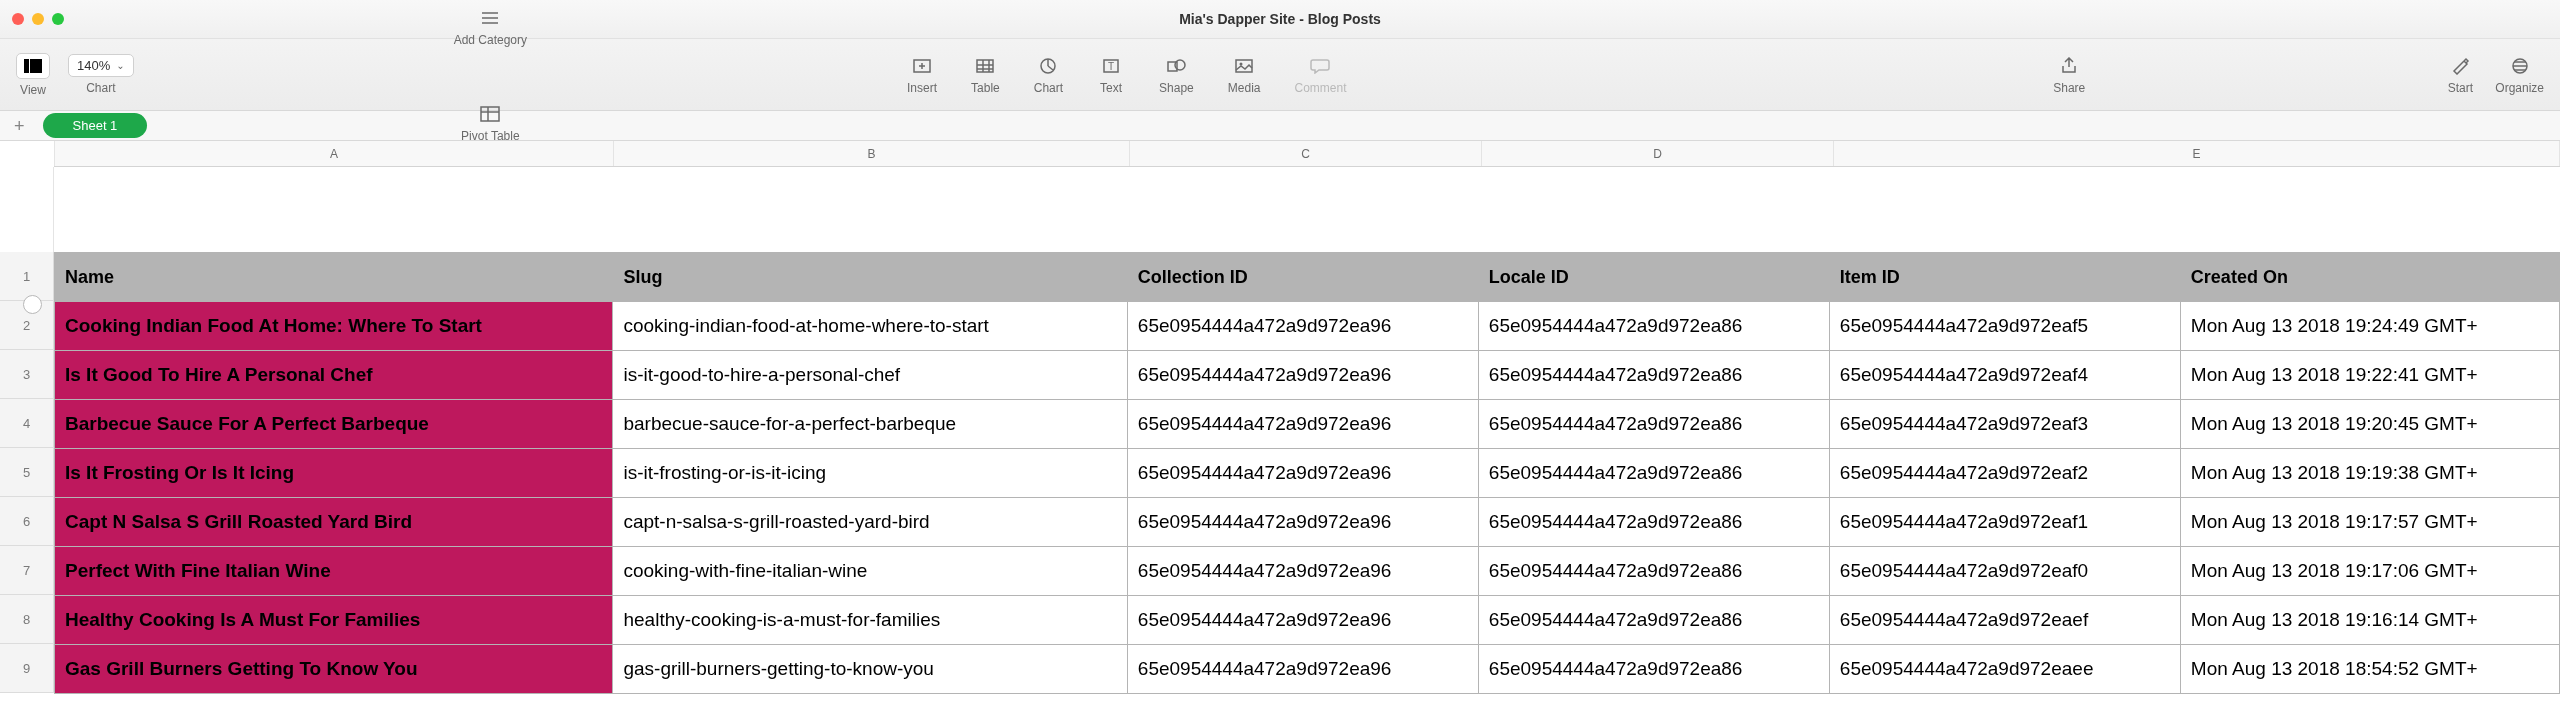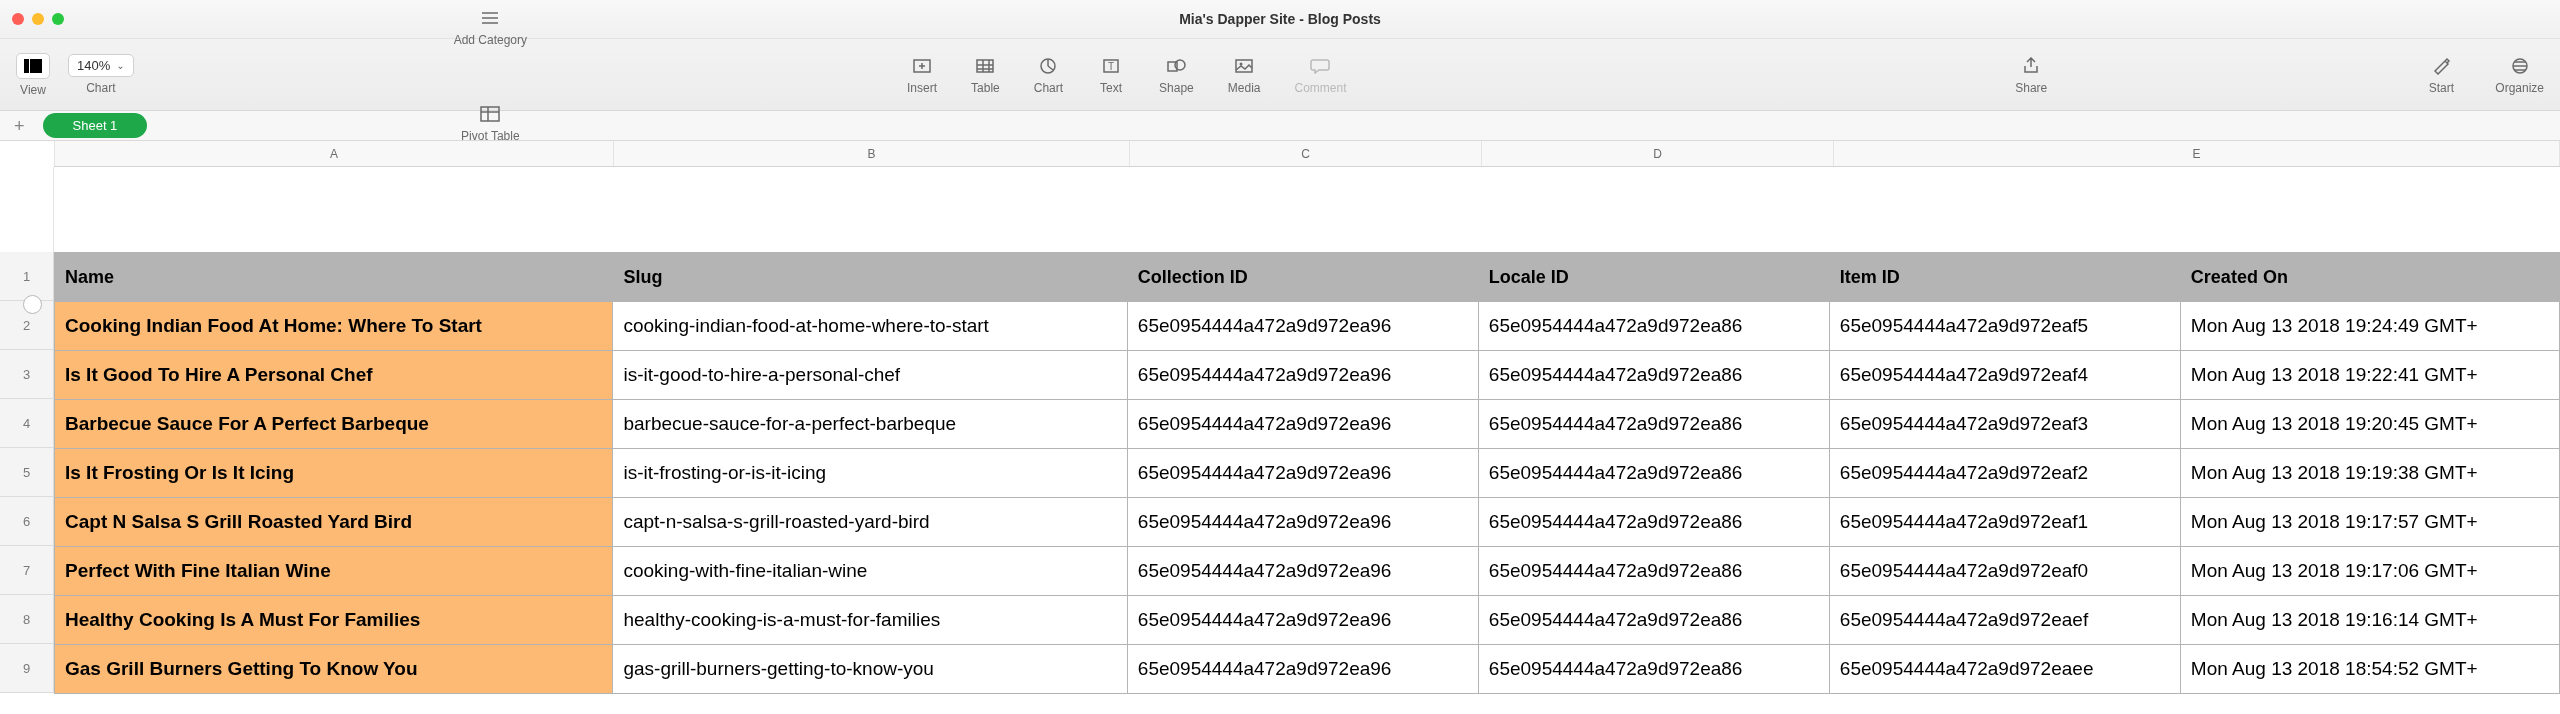--- a/index.html
+++ b/index.html
@@ -19,21 +19,21 @@
 .tb-left { display:flex; align-items:center; gap:18px; }
 .tb-item { display:flex; flex-direction:column; align-items:center; gap:4px; color:#555; }
 .tb-item .lbl { font-size:12px; color:#6a6a6a; }
 .tb-iconbar { width:28px; height:22px; display:flex; align-items:center; justify-content:center; }
 .tb-iconbar svg { stroke:#6a6a6a; fill:none; stroke-width:1.5; }
 .zoom-box { display:flex; align-items:center; border:1px solid #d0d0d0; border-radius:5px; background:#fff; padding:3px 8px; gap:6px; font-size:13px; color:#333; }
 .zoom-box .chev { font-size:10px; color:#666; }
 .view-icon { border:1px solid #d0d0d0; border-radius:5px; background:#fff; width:34px; height:26px; display:flex; align-items:center; justify-content:center; }
 .tb-group-center { display:flex; gap:56px; margin-left:320px;flex-direction:column; }
 .tb-group-ins { display:flex; gap:34px; margin-left:380px; }
-.tb-right { margin-left:auto; display:flex; gap:40px; }
+.tb-right { margin-left:auto; display:flex; gap:21px; }
 
 
 .sheetbar { height: 30px; background:#f7f7f7; border-bottom:1px solid #d9d9d9; display:flex; align-items:center; padding-left:14px; gap:18px; }
 .addsheet { color:#848484; font-size:18px; font-weight:400; line-height:1; }
 .sheet-tab { background:#1ea84a; color:#fff; font-size:13px; font-weight:500; padding:5px 30px; border-radius:13px; }
 
 
 .colhdr-row { height: 26px; background:#f8f8f8; border-bottom:1px solid #d4d4d4; display:flex; margin-left:54px; }
 .colhdr { display:flex; align-items:center; justify-content:center; font-size:12px; color:#6c6c6c; border-right:1px solid #e4e4e4; }
 .colhdr:first-child { border-left:1px solid #e4e4e4; }
@@ -44,21 +44,21 @@
 
 
 .table-wrap { display:flex; }
 .rowhdrs { width:54px; }
 .rowhdr { height:49px; background:#f4f4f4; color:#7a7a7a; font-size:13px; display:flex; align-items:center; justify-content:center; border-bottom:1px solid #dcdcdc; border-right:1px solid #dcdcdc; }
 .grid { flex:1; }
 .grid table { border-collapse:collapse; width:100%; }
 .grid th, .grid td { border:1px solid #b4b4b4; padding:0 10px; height:49px; text-align:left; font-size:19px; vertical-align:middle; overflow:hidden; white-space:nowrap; }
 .grid th { background:#b4b4b4; color:#000; font-weight:700; font-size:18px; }
 .grid td { color:#000; }
-.grid .col-name { background:#fdba74; font-weight:700; }
+.grid .col-name { background:#be185d; font-weight:700; }
 
 .c-a { width:560px; }
 .c-b { width:516px; }
 .c-c { width:352px; }
 .c-d { width:352px; }
 .c-e { width:352px; }
 .c-f { width:380px; }
 
 .rowgap-hdr { height:85px; border-right:1px solid #e4e4e4; }
 

